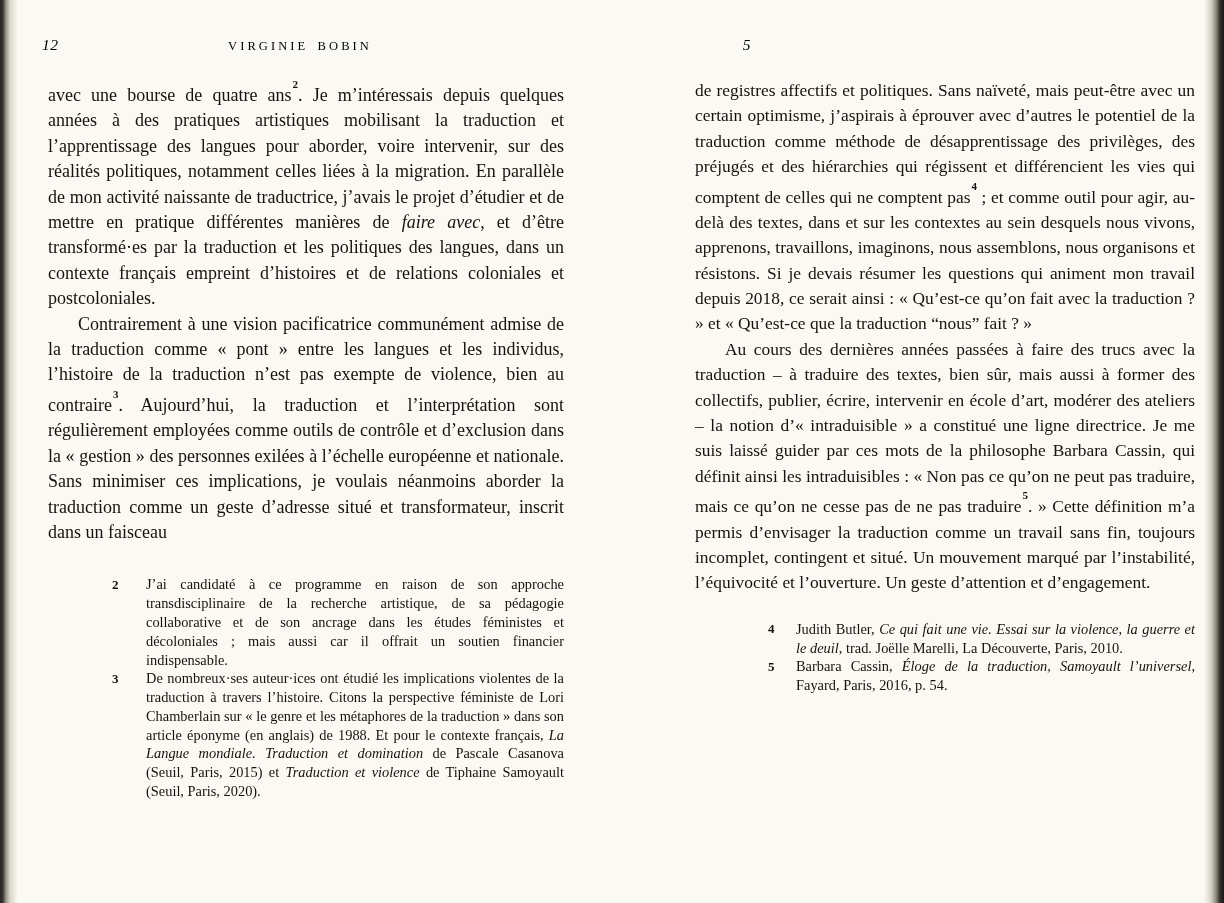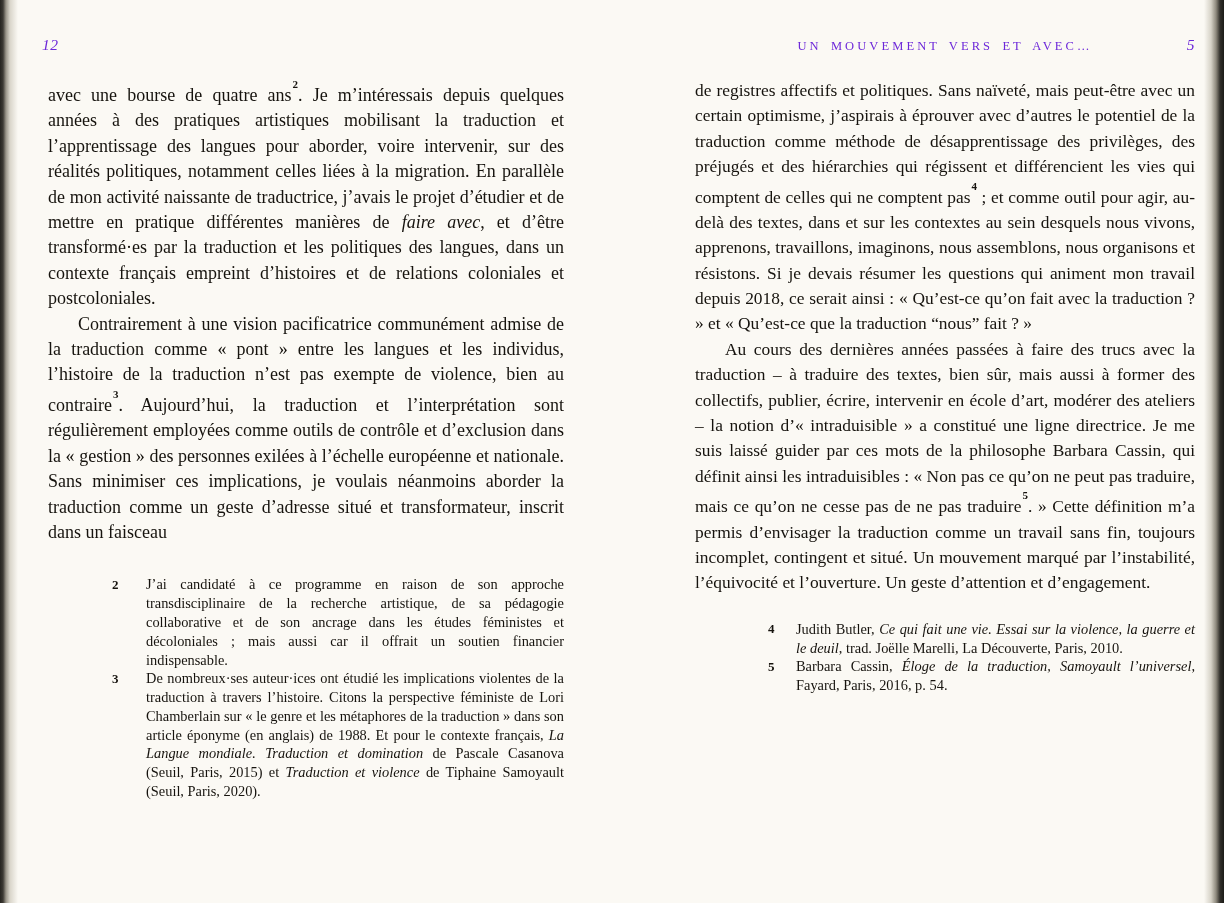--- a/index.html
+++ b/index.html
@@ -16,21 +16,21 @@
   .edge { position:absolute; top:0; height:100%; z-index:6; }
   .edge-left  { left:0; width:18px;
     background:linear-gradient(to right,#26241f 0px,#3d3a34 3px,#9b968a 6px,#d9d5ca 10px,rgba(252,250,245,0) 18px); }
   .edge-right { right:0; width:20px;
     background:linear-gradient(to left,#1b1a17 0px,#32302b 4px,#8f8a7e 8px,#d6d2c7 13px,rgba(252,250,245,0) 20px); }
 
   
   .running-head {
     position:absolute; top:36px;
     display:flex; align-items:baseline;
-    color:#6d28d9;
+    color:#000000;
   }
   .rh-left  { left:42px;  width:516px; }
   .rh-right { left:695px; width:500px; }
   .folio { font-style:italic; font-size:15.5px; min-width:28px; letter-spacing:0.5px; }
   .rh-right .folio { text-align:right; }
   .folio-spacer { min-width:28px; }
   .rh-title { flex:1; text-align:center; font-size:12.5px; letter-spacing:3.1px; word-spacing:3px; }
 
   
   .colwrap { position:absolute; top:78px; }
@@ -59,20 +59,21 @@
   .fn-text { flex:1; text-align:justify; hyphens:auto; -webkit-hyphens:auto; }
 </style>
 </head>
 <body>
 
 <div class="edge edge-left"></div>
 <div class="edge edge-right"></div>
 
 <div class="running-head rh-left">
     <span class="folio">12</span>
+    <span class="rh-title">VIRGINIE BOBIN</span>
     <span class="folio-spacer"></span>
   </div>
 
 <div class="colwrap cw-left">
   <div class="body-text">
     <p class="para"><span>avec une bourse de quatre ans</span><sup class="ref">2</sup><span>. Je m’intéressais depuis quelques années à des pratiques artistiques mobilisant la traduction et l’apprentissage des langues pour aborder, voire intervenir, sur des réalités politiques, notamment celles liées à la migration. En parallèle de mon activité naissante de traductrice, j’avais le projet d’étudier et de mettre en pratique différentes manières de </span><i>faire avec</i><span>, et d’être transformé·es par la traduction et les politiques des langues, dans un contexte français empreint d’histoires et de relations coloniales et postcoloniales.</span></p>
     <p class="para indent"><span>Contrairement à une vision pacificatrice communément admise de la traduction comme « pont » entre les langues et les individus, l’histoire de la traduction n’est pas exempte de violence, bien au contraire</span><sup class="ref">3</sup><span>. Aujourd’hui, la traduction et l’interprétation sont régulièrement employées comme outils de contrôle et d’exclusion dans la « gestion » des personnes exilées à l’échelle européenne et nationale. Sans minimiser ces implications, je voulais néanmoins aborder la traduction comme un geste d’adresse situé et transformateur, inscrit dans un faisceau</span></p>
   </div>
   <div class="footnotes">
     <div class="footnote">
@@ -81,21 +82,20 @@
       </div>
     <div class="footnote">
         <span class="fn-num">3</span>
         <span class="fn-text"><span>De nombreux·ses auteur·ices ont étudié les implications violentes de la traduction à travers l’histoire. Citons la perspective féministe de Lori Chamberlain sur « le genre et les métaphores de la traduction » dans son article éponyme (en anglais) de 1988. Et pour le contexte français, </span><i>La Langue mondiale. Traduction et domination</i><span> de Pascale Casanova (Seuil, Paris, 2015) et </span><i>Traduction et violence</i><span> de Tiphaine Samoyault (Seuil, Paris, 2020).</span></span>
       </div>
   </div>
 </div>
 
 <div class="running-head rh-right">
     <span class="folio-spacer"></span>
-    <span class="rh-title">UN MOUVEMENT VERS ET AVEC…</span>
     <span class="folio">5</span>
   </div>
 
 <div class="colwrap cw-right">
   <div class="body-text">
     <p class="para"><span>de registres affectifs et politiques. Sans naïveté, mais peut-être avec un certain optimisme, j’aspirais à éprouver avec d’autres le potentiel de la traduction comme méthode de désapprentissage des privilèges, des préjugés et des hiérarchies qui régissent et différencient les vies qui comptent de celles qui ne comptent pas</span><sup class="ref">4</sup><span> ; et comme outil pour agir, au-delà des textes, dans et sur les contextes au sein desquels nous vivons, apprenons, travaillons, imaginons, nous assemblons, nous organisons et résistons. Si je devais résumer les questions qui animent mon travail depuis 2018, ce serait ainsi : « Qu’est-ce qu’on fait avec la traduction ? » et « Qu’est-ce que la traduction “nous” fait ? »</span></p>
     <p class="para indent"><span>Au cours des dernières années passées à faire des trucs avec la traduction – à traduire des textes, bien sûr, mais aussi à former des collectifs, publier, écrire, intervenir en école d’art, modérer des ateliers – la notion d’« intraduisible » a constitué une ligne directrice. Je me suis laissé guider par ces mots de la philosophe Barbara Cassin, qui définit ainsi les intraduisibles : « Non pas ce qu’on ne peut pas traduire, mais ce qu’on ne cesse pas de ne pas traduire</span><sup class="ref">5</sup><span>. » Cette définition m’a permis d’envisager la traduction comme un travail sans fin, toujours incomplet, contingent et situé. Un mouvement marqué par l’instabilité, l’équivocité et l’ouverture. Un geste d’attention et d’engagement.</span></p>
   </div>
   <div class="footnotes">
     <div class="footnote">

